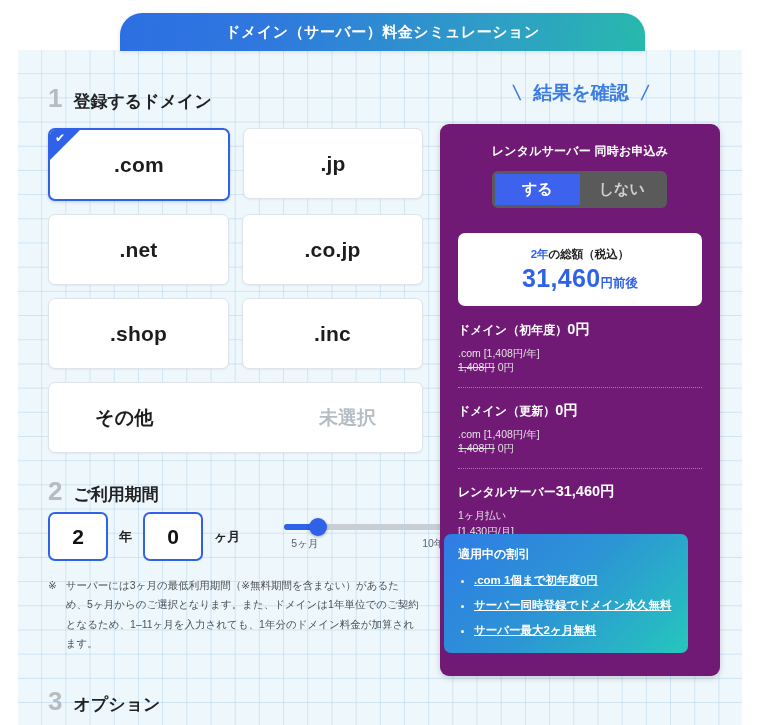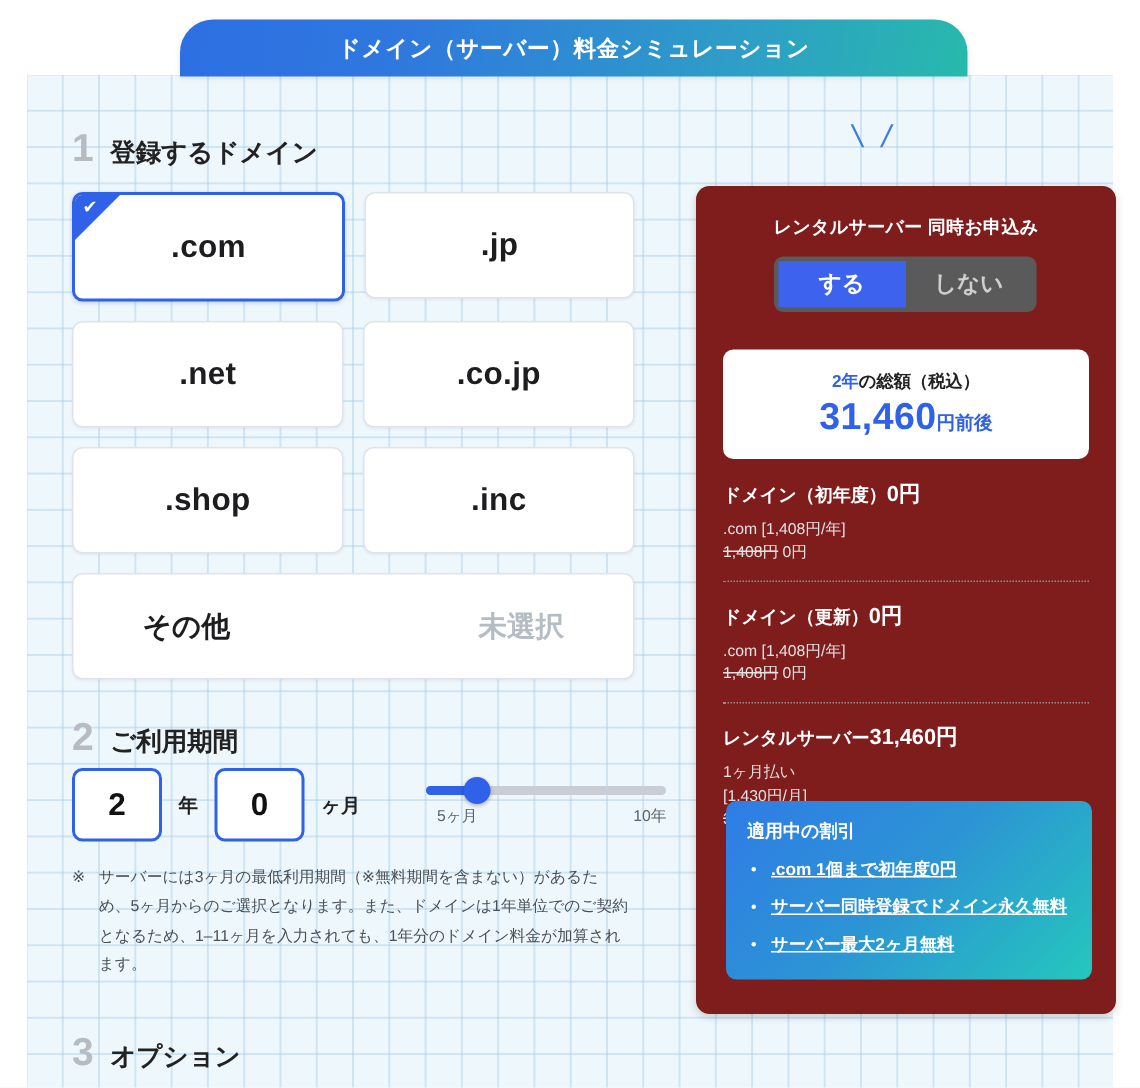--- a/index.html
+++ b/index.html
@@ -93,23 +93,22 @@
   .result-head{
     position:absolute;left:481px;top:80px;width:200px;
     display:flex;align-items:center;justify-content:center;gap:13px;
     color:#3d7ce0;font-size:19px;font-weight:700;
   }
   .slash{font-size:21px;font-weight:400;display:inline-block;}
   .slash.l{transform:skewX(12deg);} .slash.r{transform:skewX(-12deg);}
 
   .dark-panel{
     position:absolute;left:440px;top:124px;width:280px;height:552px;
-    background:#7f1d1d;border-radius:9px;
+    background:#701a75;border-radius:9px;
     box-shadow:0 2px 6px rgba(0,0,0,.18);
-    margin-left:24px;
   }
   .dp-title{
     position:absolute;left:0;right:0;top:19px;text-align:center;
     color:#fff;font-size:12px;font-weight:700;letter-spacing:.2px;
   }
   .toggle{
     position:absolute;left:52px;top:47px;width:175px;height:37px;
     background:#5a5a5a;border-radius:6px;display:flex;padding:3px;box-sizing:border-box;
   }
   .toggle div{
@@ -134,21 +133,21 @@
   .bd-main{display:flex;justify-content:flex-start;align-items:baseline;}
   .bd-main .name{font-size:12px;font-weight:700;}
   .bd-main .val{font-size:14.5px;font-weight:700;}
   .bd-sub{display:flex;justify-content:space-between;align-items:flex-start;margin-top:7px;flex-direction:column;}
   .bd-sub .desc{font-size:10.5px;color:#e3e3e3;line-height:1.45;}
   .bd-sub .prices{font-size:10.5px;color:#e3e3e3;white-space:nowrap;}
   .bd-sub .prices .strike{text-decoration:line-through;}
   .divider{height:0;border-top:1px dotted #8f8f8f;margin:12px 0 13px;}
 
   .discount{
-    position:absolute;left:20px;top:410px;width:244px;
+    position:absolute;left:4px;top:410px;width:244px;
     background:linear-gradient(135deg,#2f7ce6 0%,#2c94d4 48%,#25c7bd 100%);
     border-radius:7px;padding:12px 14px 14px;box-sizing:border-box;color:#fff;
   }
   .dc-title{font-size:12px;font-weight:700;margin-bottom:9px;}
   .dc-list{margin:0;padding-left:16px;}
   .dc-list li{font-size:11.5px;line-height:1.55;margin-bottom:7px;}
   .dc-list li:last-child{margin-bottom:0;}
   .dc-list a{color:#fff;font-weight:700;}
 </style>
 </head>
@@ -229,20 +228,21 @@
     <span>サーバーには3ヶ月の最低利用期間（※無料期間を含まない）があるため、5ヶ月からのご選択となります。また、ドメインは1年単位でのご契約となるため、1–11ヶ月を入力されても、1年分のドメイン料金が加算されます。</span>
   </div>
 
   <div class="sec-head" style="left:48px;top:688px;">
     <span class="sec-num">3</span>
     <span class="sec-title">オプション</span>
   </div>
 
   <div class="result-head">
     <span class="slash l">\</span>
+    <span>結果を確認</span>
     <span class="slash r">/</span>
   </div>
 
   <div class="dark-panel">
     <div class="dp-title">レンタルサーバー 同時お申込み</div>
 
     <div class="toggle">
       <div class="on">する</div>
       <div class="off">しない</div>
     </div>

